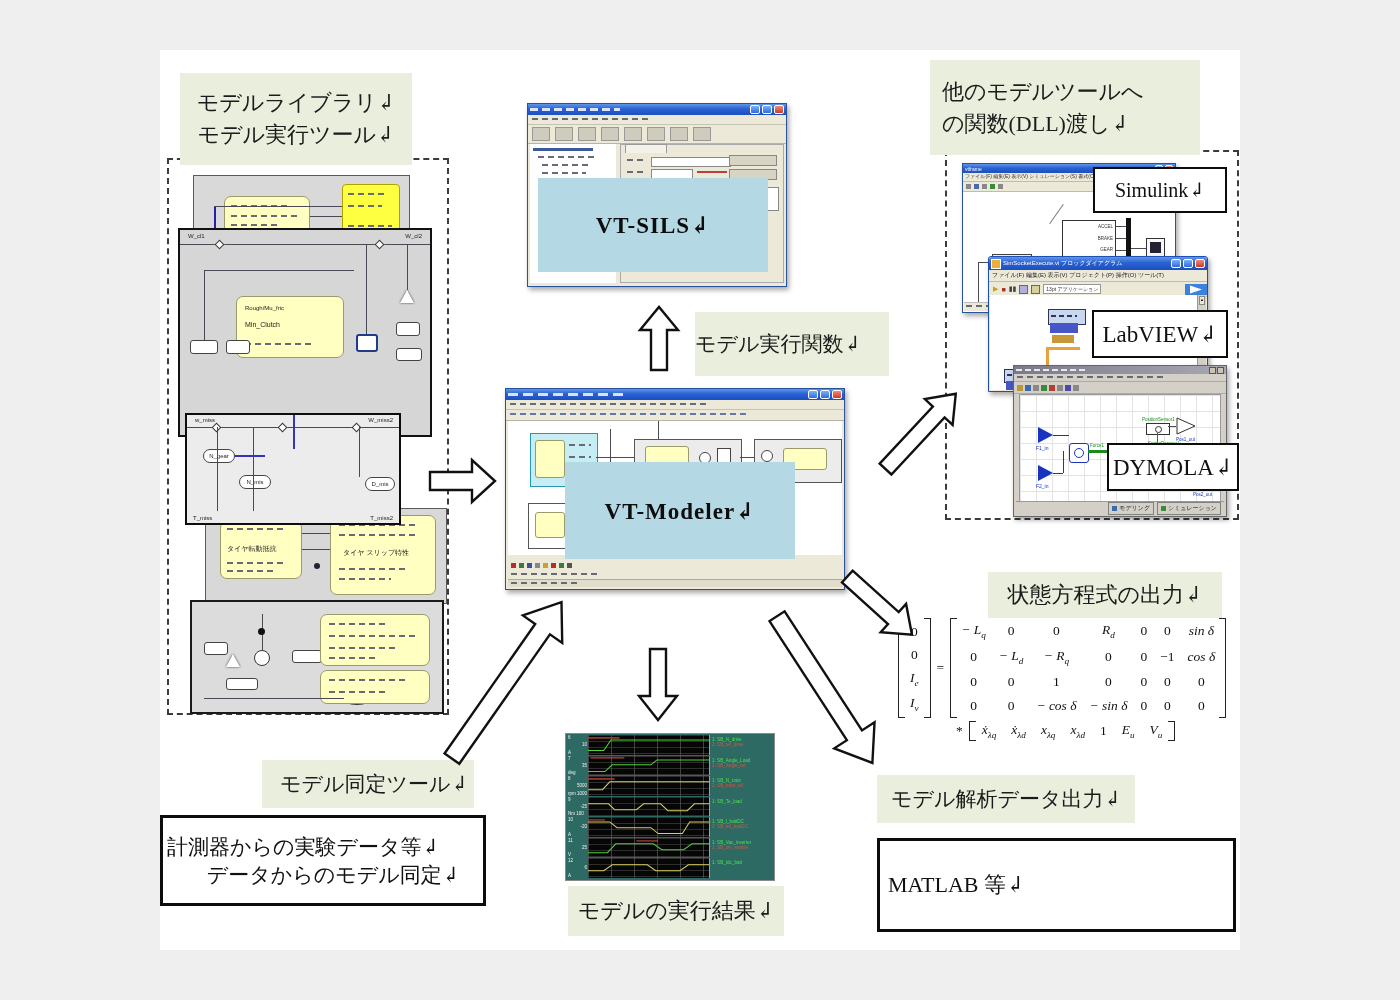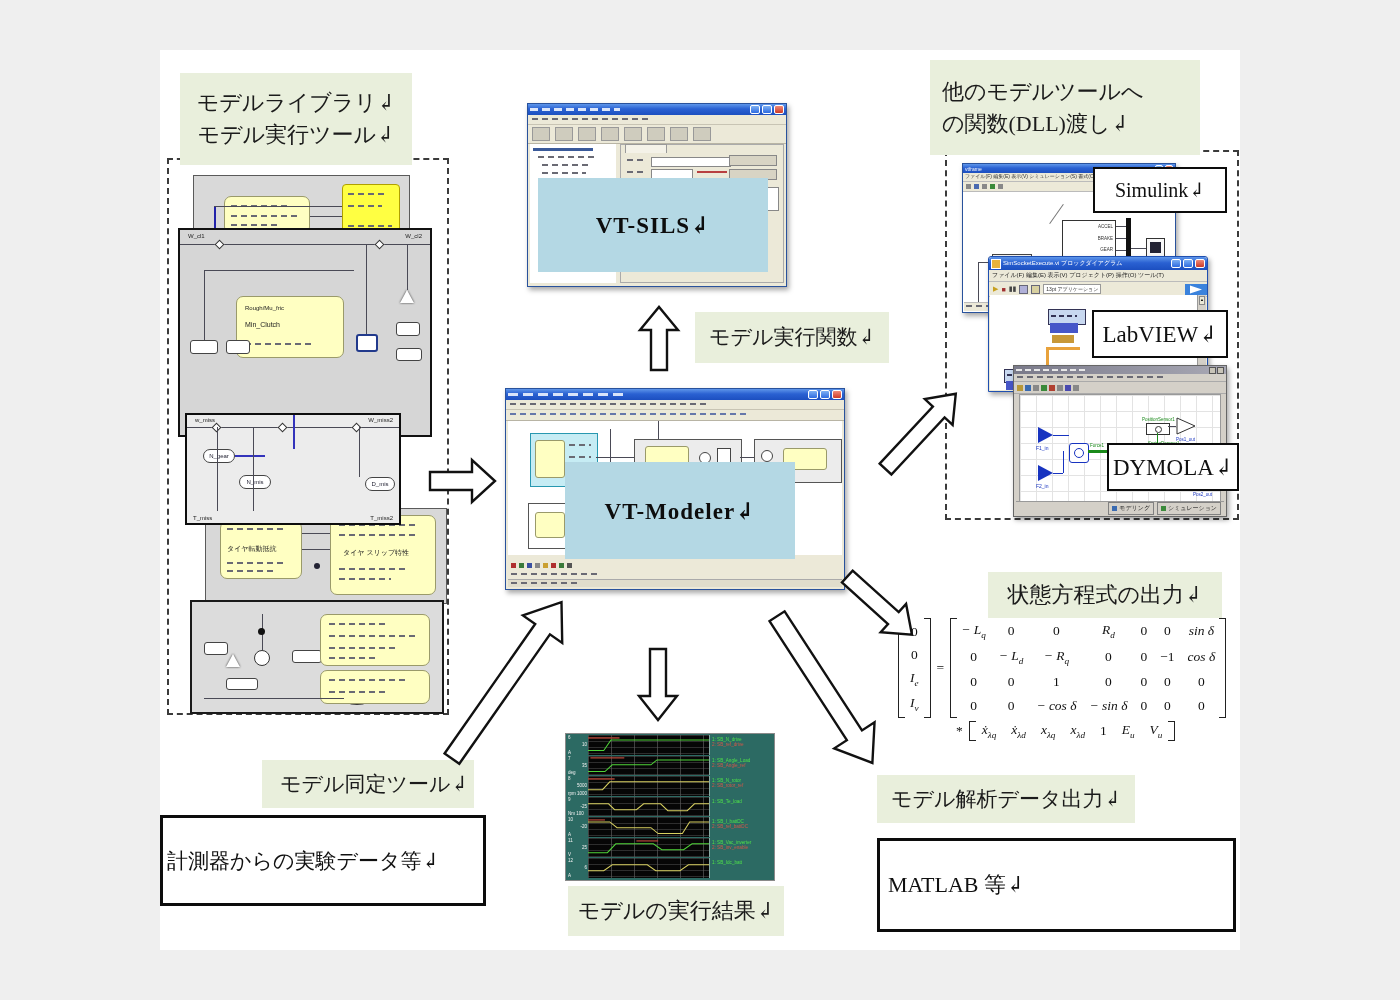--- a/index.html
+++ b/index.html
@@ -73,21 +73,21 @@
 <div class="gl" style="left:180px;top:73px;width:232px;height:92px;font-size:22px;align-items:center">
   <div class="l">モデルライブラリ↲</div>
   <div class="l">モデル実行ツール↲</div>
 </div>
 
 <div class="gl" style="left:930px;top:60px;width:258px;height:95px;font-size:22px;padding-left:12px">
   <div class="l">他のモデルツールへ</div>
   <div class="l">の関数(DLL)渡し↲</div>
 </div>
 
-<div class="gl" style="left:695px;top:312px;width:194px;height:51px;font-size:21px;align-items:center">
+<div class="gl" style="left:695px;top:312px;width:194px;height:64px;font-size:21px;align-items:flex-start">
   <div class="l">モデル実行関数↲</div>
 </div>
 
 <div class="gl" style="left:988px;top:572px;width:234px;height:46px;font-size:22px;align-items:center">
   <div class="l">状態方程式の出力↲</div>
 </div>
 
 <div class="gl" style="left:877px;top:775px;width:258px;height:48px;font-size:21px;align-items:center">
   <div class="l">モデル解析データ出力↲</div>
 </div>
@@ -99,20 +99,21 @@
 <div class="gl" style="left:568px;top:886px;width:216px;height:50px;font-size:22px;align-items:center">
   <div class="l">モデルの実行結果↲</div>
 </div>
 
 <div class="obox" style="left:877px;top:838px;width:345px;height:88px;font-size:22px;padding-left:8px">
   <div>MATLAB 等↲</div>
 </div>
 
 <div class="obox" style="left:160px;top:815px;width:320px;height:85px;font-size:21px">
   <div style="padding-left:4px">計測器からの実験データ等↲</div>
+  <div style="text-align:center;padding-left:20px">データからのモデル同定↲</div>
 </div>
 
 <div class="dash" style="left:167px;top:158px;width:278px;height:553px"></div>
 <div class="dash" style="left:945px;top:150px;width:290px;height:366px"></div>
 
 <div class="shot" style="left:193px;top:175px;width:215px;height:248px">
   <div class="yb" style="left:30px;top:20px;width:86px;height:38px">
     <div class="sd" style="left:6px;top:8px;width:60px"></div>
     <div class="sd" style="left:6px;top:18px;width:70px"></div>
     <div class="sd" style="left:6px;top:27px;width:48px"></div>

